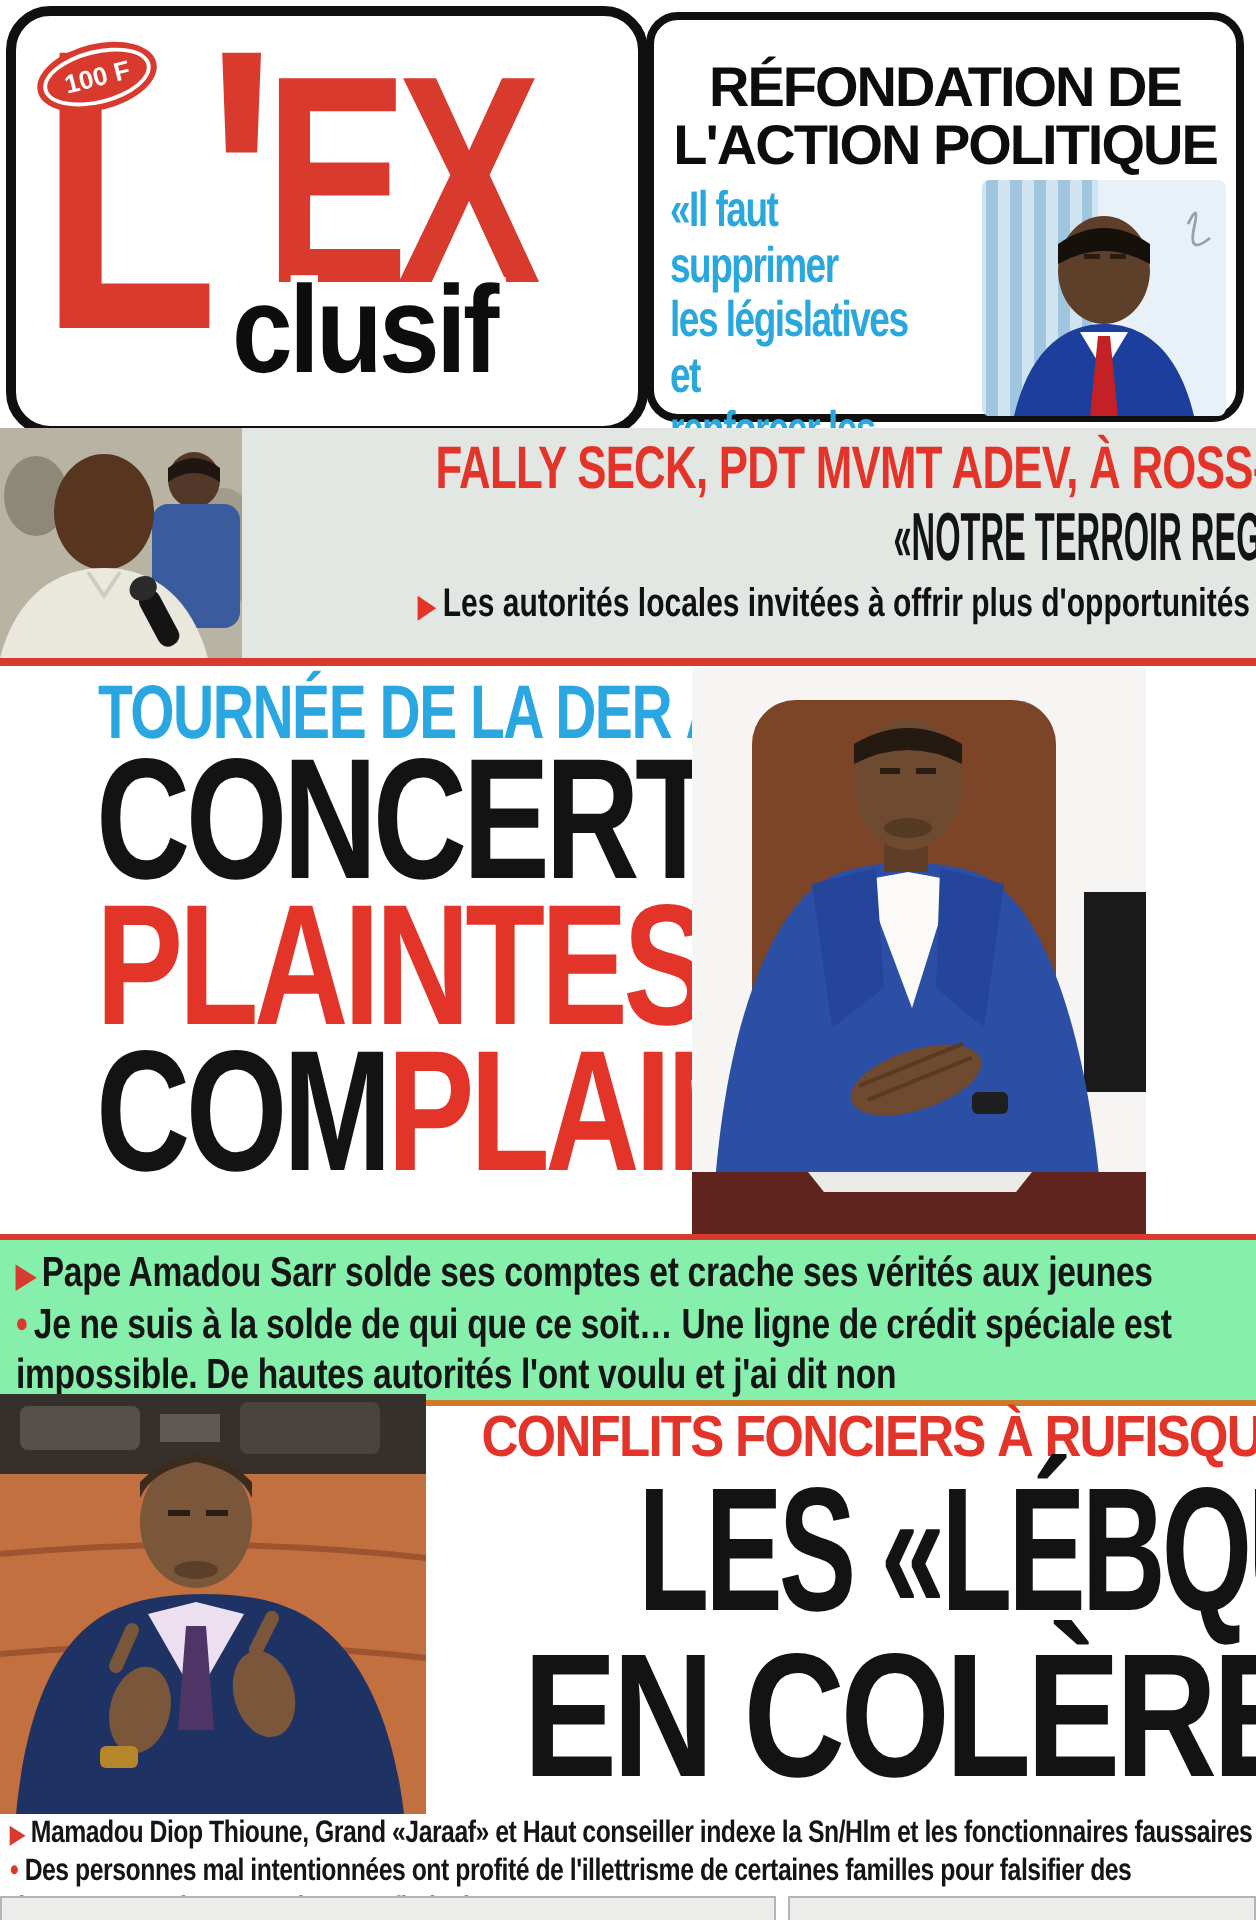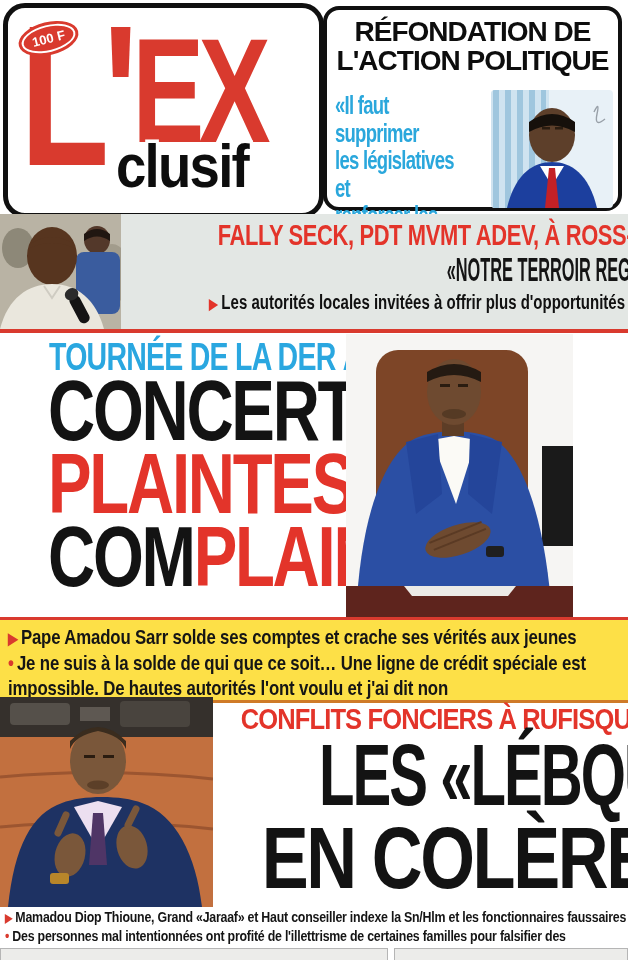--- a/index.html
+++ b/index.html
@@ -22,21 +22,21 @@
   .price-badge{position:absolute;left:10px;top:14px;transform:rotate(-14deg);background:#d93a2e;
                border-radius:50%;padding:3px;z-index:4;}
   .price-badge span{display:block;border:2px solid #fff;border-radius:50%;padding:4px 9px;
                color:#fff;font-size:13px;font-weight:900;}
   .info-bar{position:absolute;left:8px;right:8px;bottom:5px;height:32px;background:#151515;border-radius:3px;
             color:#cfc9c4;text-align:center;padding-top:3px;box-sizing:border-box;z-index:5;}
   .info-bar div{font-size:8px;font-weight:700;line-height:13px;transform:scaleX(.82);transform-origin:center;white-space:nowrap;}
 
   
   .tr-box{left:323px;top:6px;width:299px;height:205px;border:4px solid #101010;border-radius:16px;background:#fff;box-sizing:border-box;}
-  .tr-title{margin-top:8px;text-align:center;font-weight:900;font-size:28px;line-height:1.02;letter-spacing:-1px;color:#0d0d0d;}
+  .tr-title{margin-top:20px;text-align:center;font-weight:900;font-size:28px;line-height:1.02;letter-spacing:-1px;color:#0d0d0d;}
   .tr-quote{position:absolute;left:8px;top:82px;width:170px;color:#2aa7dc;font-weight:900;font-size:25px;
             line-height:1.1;letter-spacing:-1px;white-space:pre-line;transform:scaleX(.74);transform-origin:left top;}
   .tr-photo{position:absolute;right:5px;top:80px;width:122px;height:118px;border-radius:4px;overflow:hidden;}
 
   
   .band{left:0;top:214px;width:628px;height:119px;background:#e3e7e4;border-bottom:4px solid #d93a2e;box-sizing:border-box;}
   .band-photo{position:absolute;left:0;top:0;width:121px;height:115px;overflow:hidden;}
   .band-content{margin-left:126px;padding-top:5px;text-align:center;}
   .band-kicker{font-size:30px;font-weight:900;color:#e3342a;letter-spacing:-.5px;line-height:1.05;}
   .band-headline{font-size:34px;font-weight:900;color:#141414;line-height:1.0;margin-top:1px;}
@@ -45,21 +45,21 @@
 
   
   .main{left:0;top:334px;width:530px;height:283px;margin-left:44px;}
   .der-kicker{position:absolute;left:5px;top:2px;font-size:38px;font-weight:900;color:#2aa7e0;letter-spacing:-1px;}
   .der-headline{position:absolute;left:4px;top:40px;font-weight:900;font-size:86px;line-height:.85;letter-spacing:-3px;}
   .der-headline .line{display:block;transform:scaleX(.76);transform-origin:left top;white-space:nowrap;}
   .red{color:#e3342a;} .blk{color:#131313;}
   .desk-photo{position:absolute;right:1px;top:0;width:227px;height:283px;overflow:hidden;}
 
   
-  .yellow{left:0;top:617px;width:628px;height:86px;background:#fde047;border-top:3px solid #d93a2e;
+  .yellow{left:0;top:617px;width:628px;height:86px;background:#86efac;border-top:3px solid #d93a2e;
           border-bottom:3px solid #cf7a28;box-sizing:border-box;padding:4px 0 0 8px;overflow:hidden;}
   .yellow-inner{width:760px;transform:scaleX(.8);transform-origin:left top;
                 font-size:21px;font-weight:900;color:#151515;line-height:1.22;letter-spacing:-.2px;}
   .yellow-inner .arrow{color:#d93a2e;font-size:16px;margin-right:4px;}
   .yellow-inner .dot{color:#d93a2e;margin-right:4px;}
 
   
   .bottom{left:0;top:703px;width:628px;height:204px;}
   .bottom-photo{position:absolute;left:0;top:-6px;width:213px;height:210px;overflow:hidden;}
   .ruf{position:absolute;left:213px;right:2px;top:0;text-align:center;}

